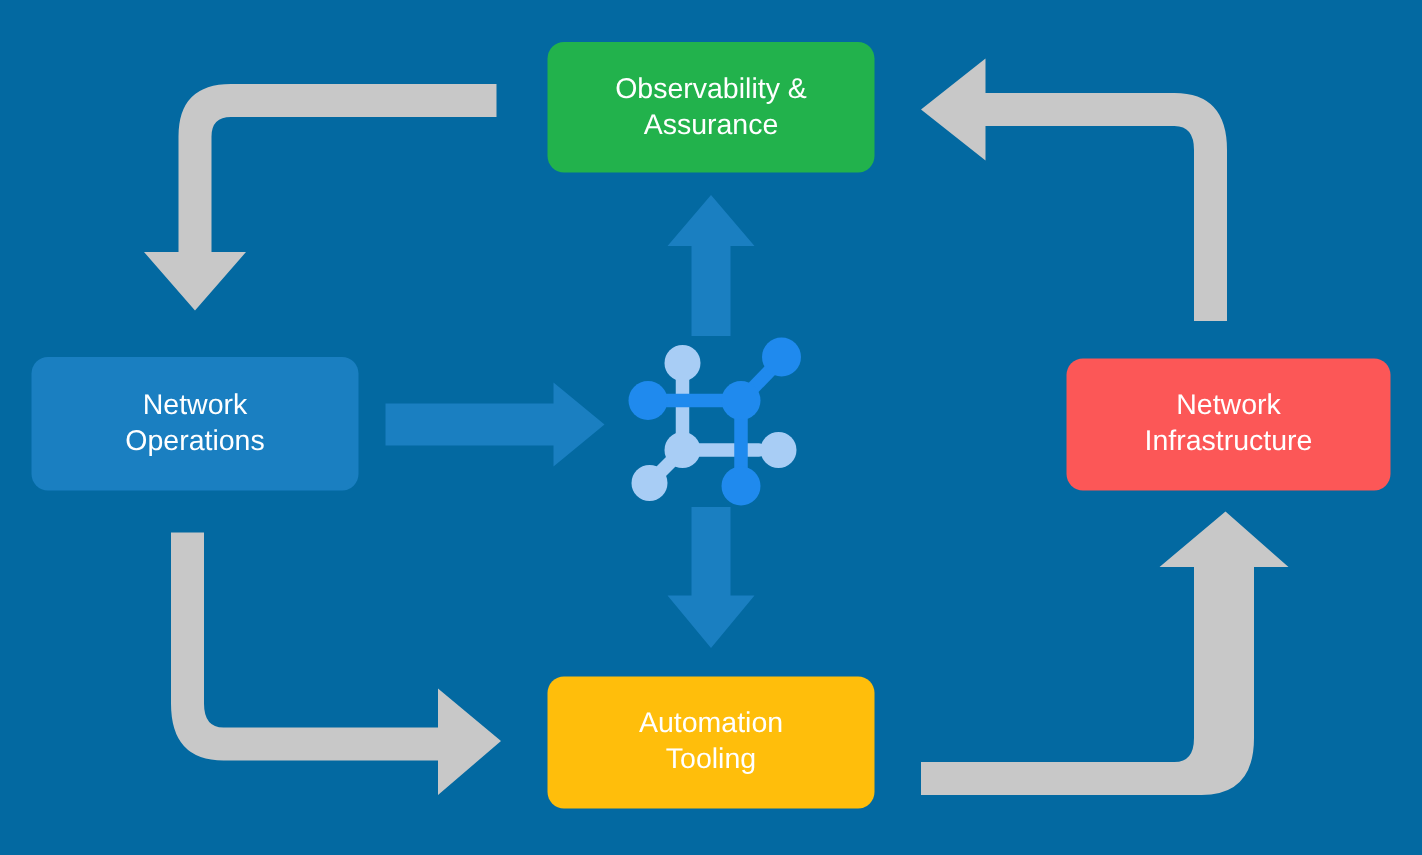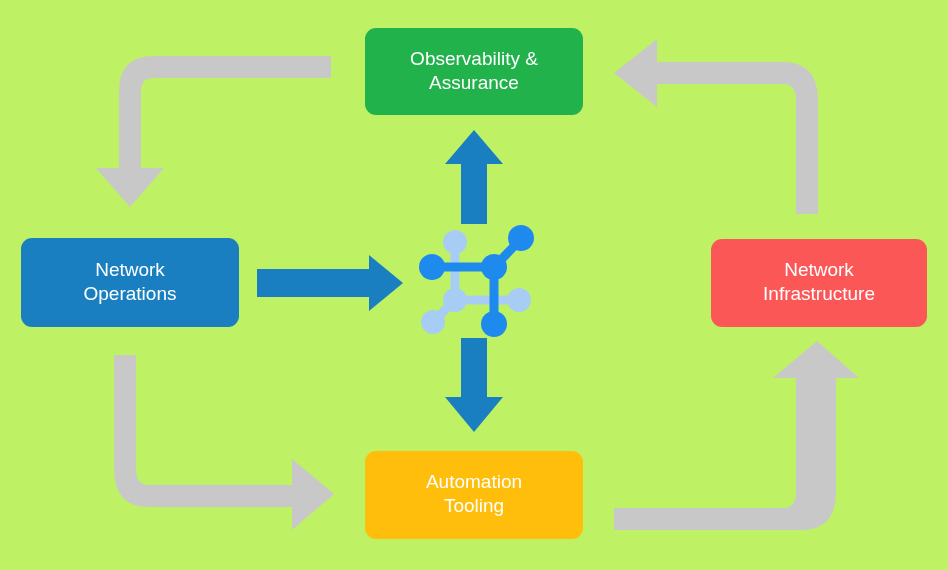--- a/index.html
+++ b/index.html
@@ -10,21 +10,21 @@
   body {
     width: 948px;
     height: 570px;
     overflow: hidden;
     font-family: "Liberation Sans", sans-serif;
   }
   #diagram-root {
     position: relative;
     width: 948px;
     height: 570px;
-    background: #bef264;
+    background: #0369a1;
   }
   svg.canvas {
     position: absolute;
     left: 0;
     top: 0;
     width: 948px;
     height: 570px;
     display: block;
   }
   .node-label {

